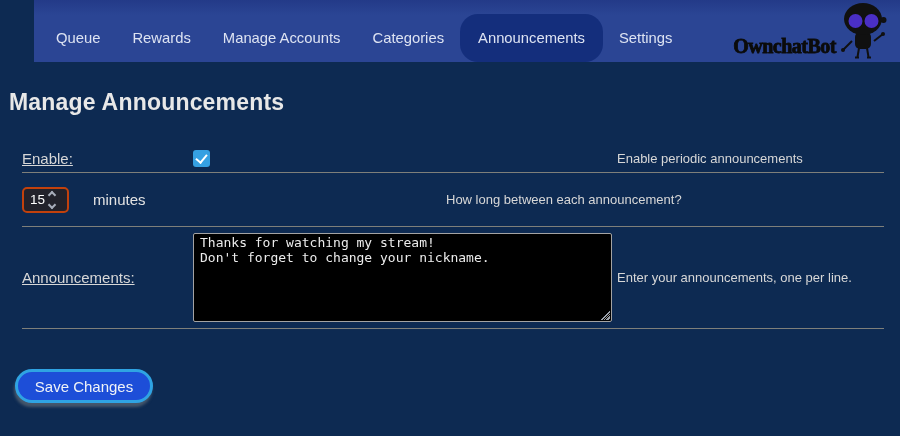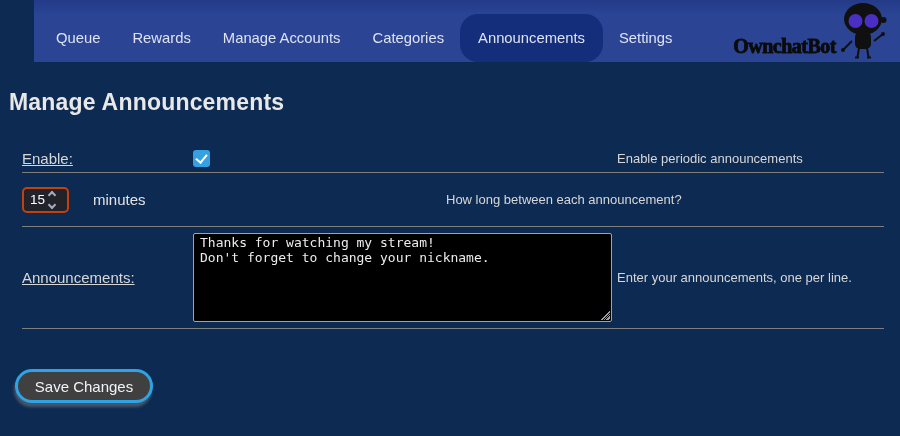--- a/index.html
+++ b/index.html
@@ -146,21 +146,21 @@
     clip-path: polygon(100% 0, 100% 100%, 0 100%);
   }
 
   
   .save-btn {
     display: block;
     margin: 40px 0 0 15px;
     width: 138px; height: 34px;
     border: 3px solid #2fa3e3;
     border-radius: 17px;
-    background: #404040;
+    background: #1d4ed8;
     color: #f0f3f7;
     font-size: 15px;
     font-family: "Liberation Sans", sans-serif;
     box-shadow: -1px 4px 3px rgba(100, 110, 122, 0.65);
     cursor: pointer;
   }
 </style>
 </head>
 <body>
 

